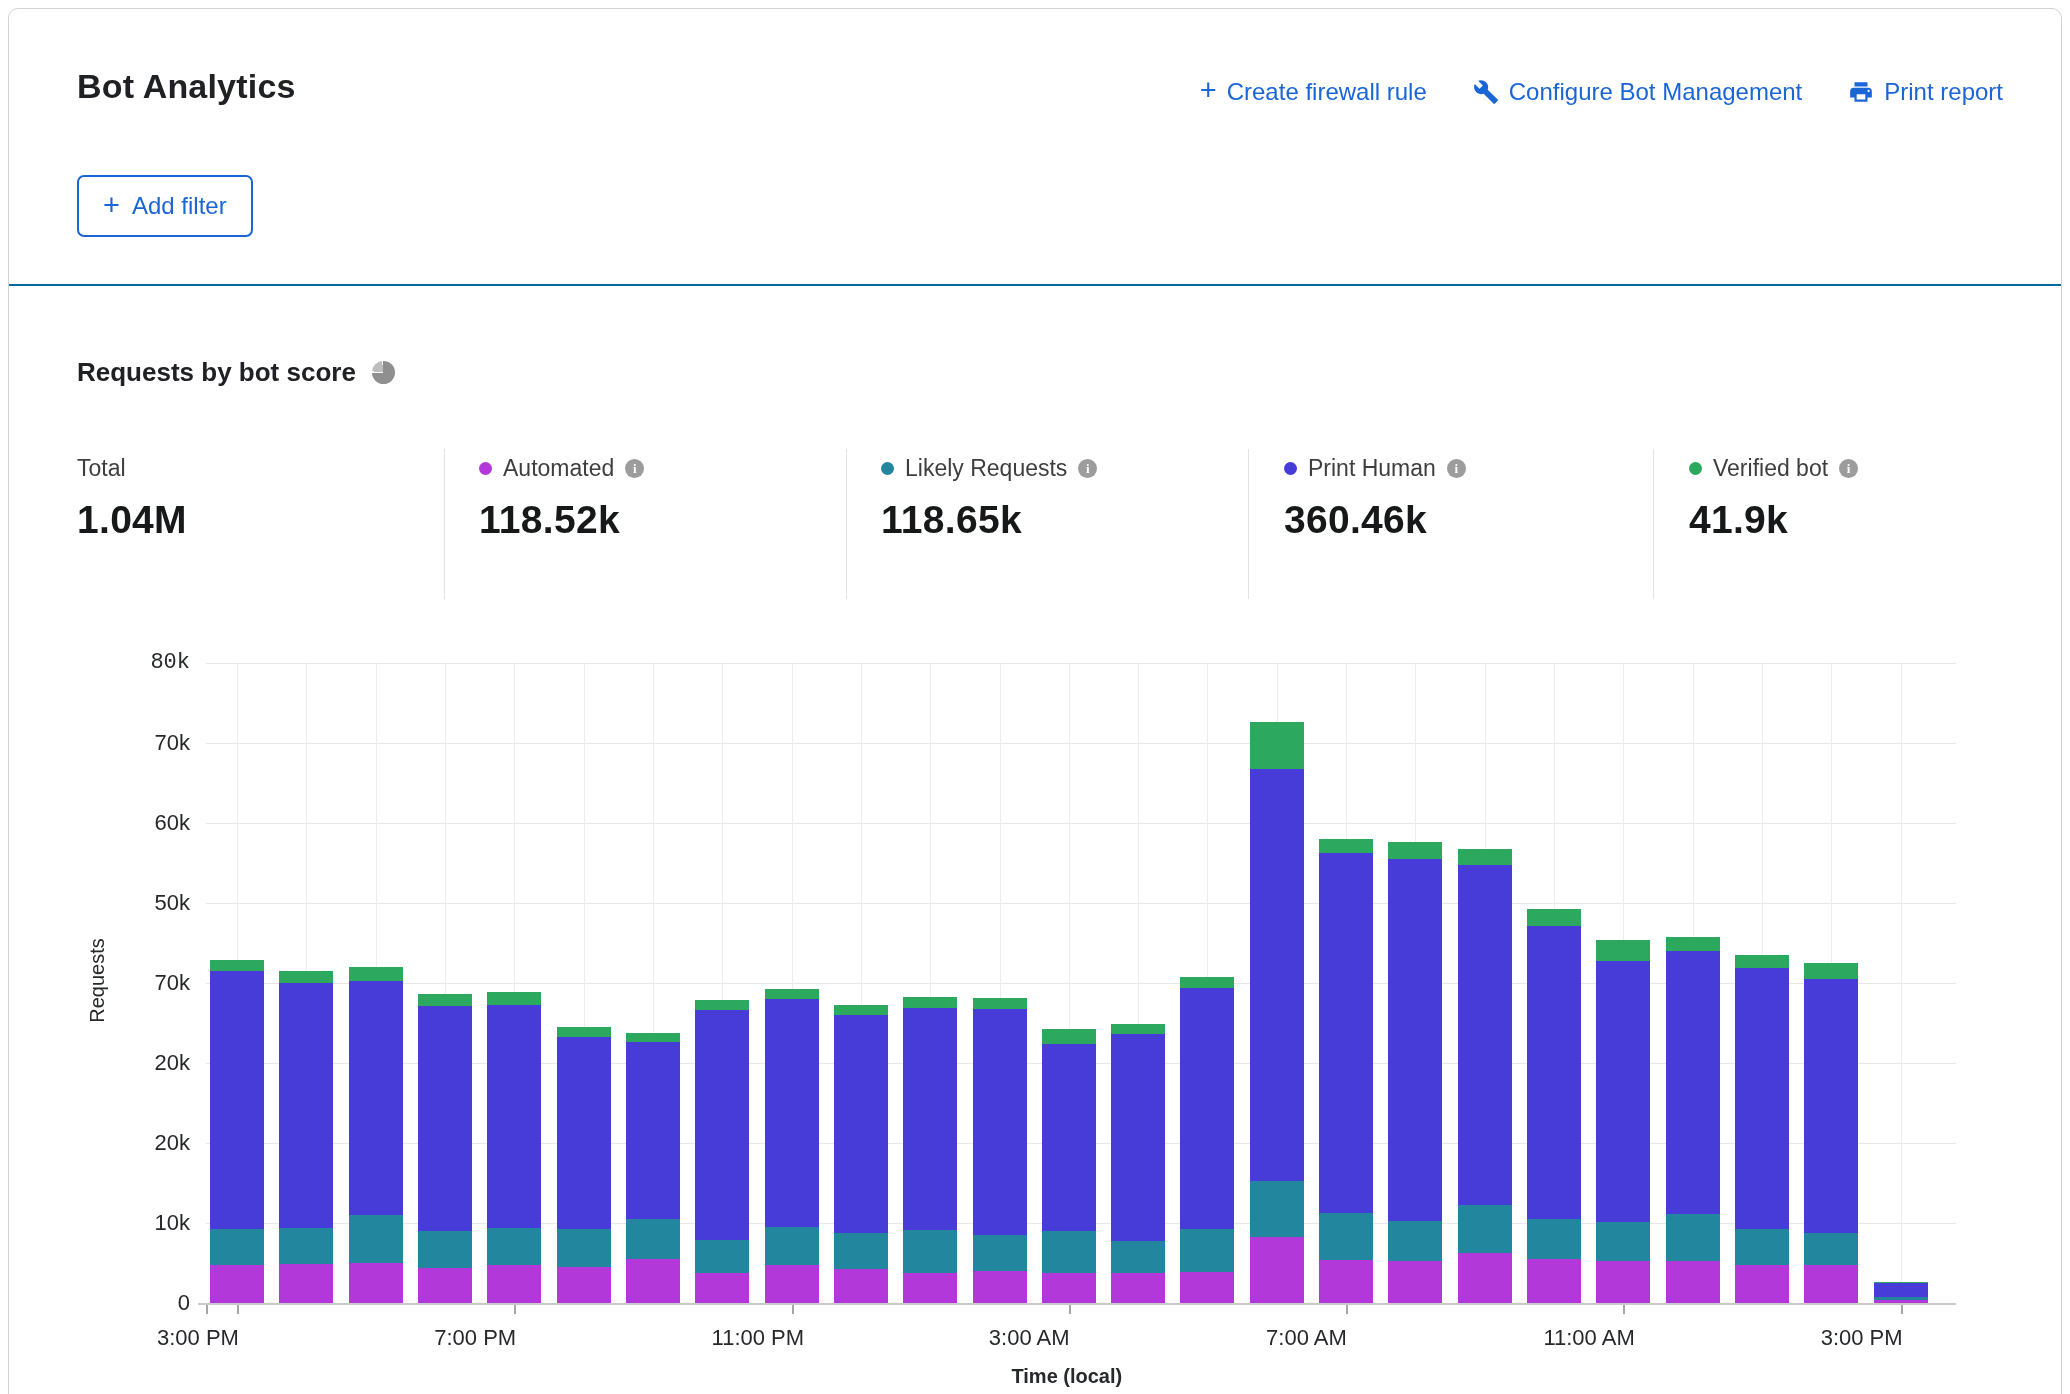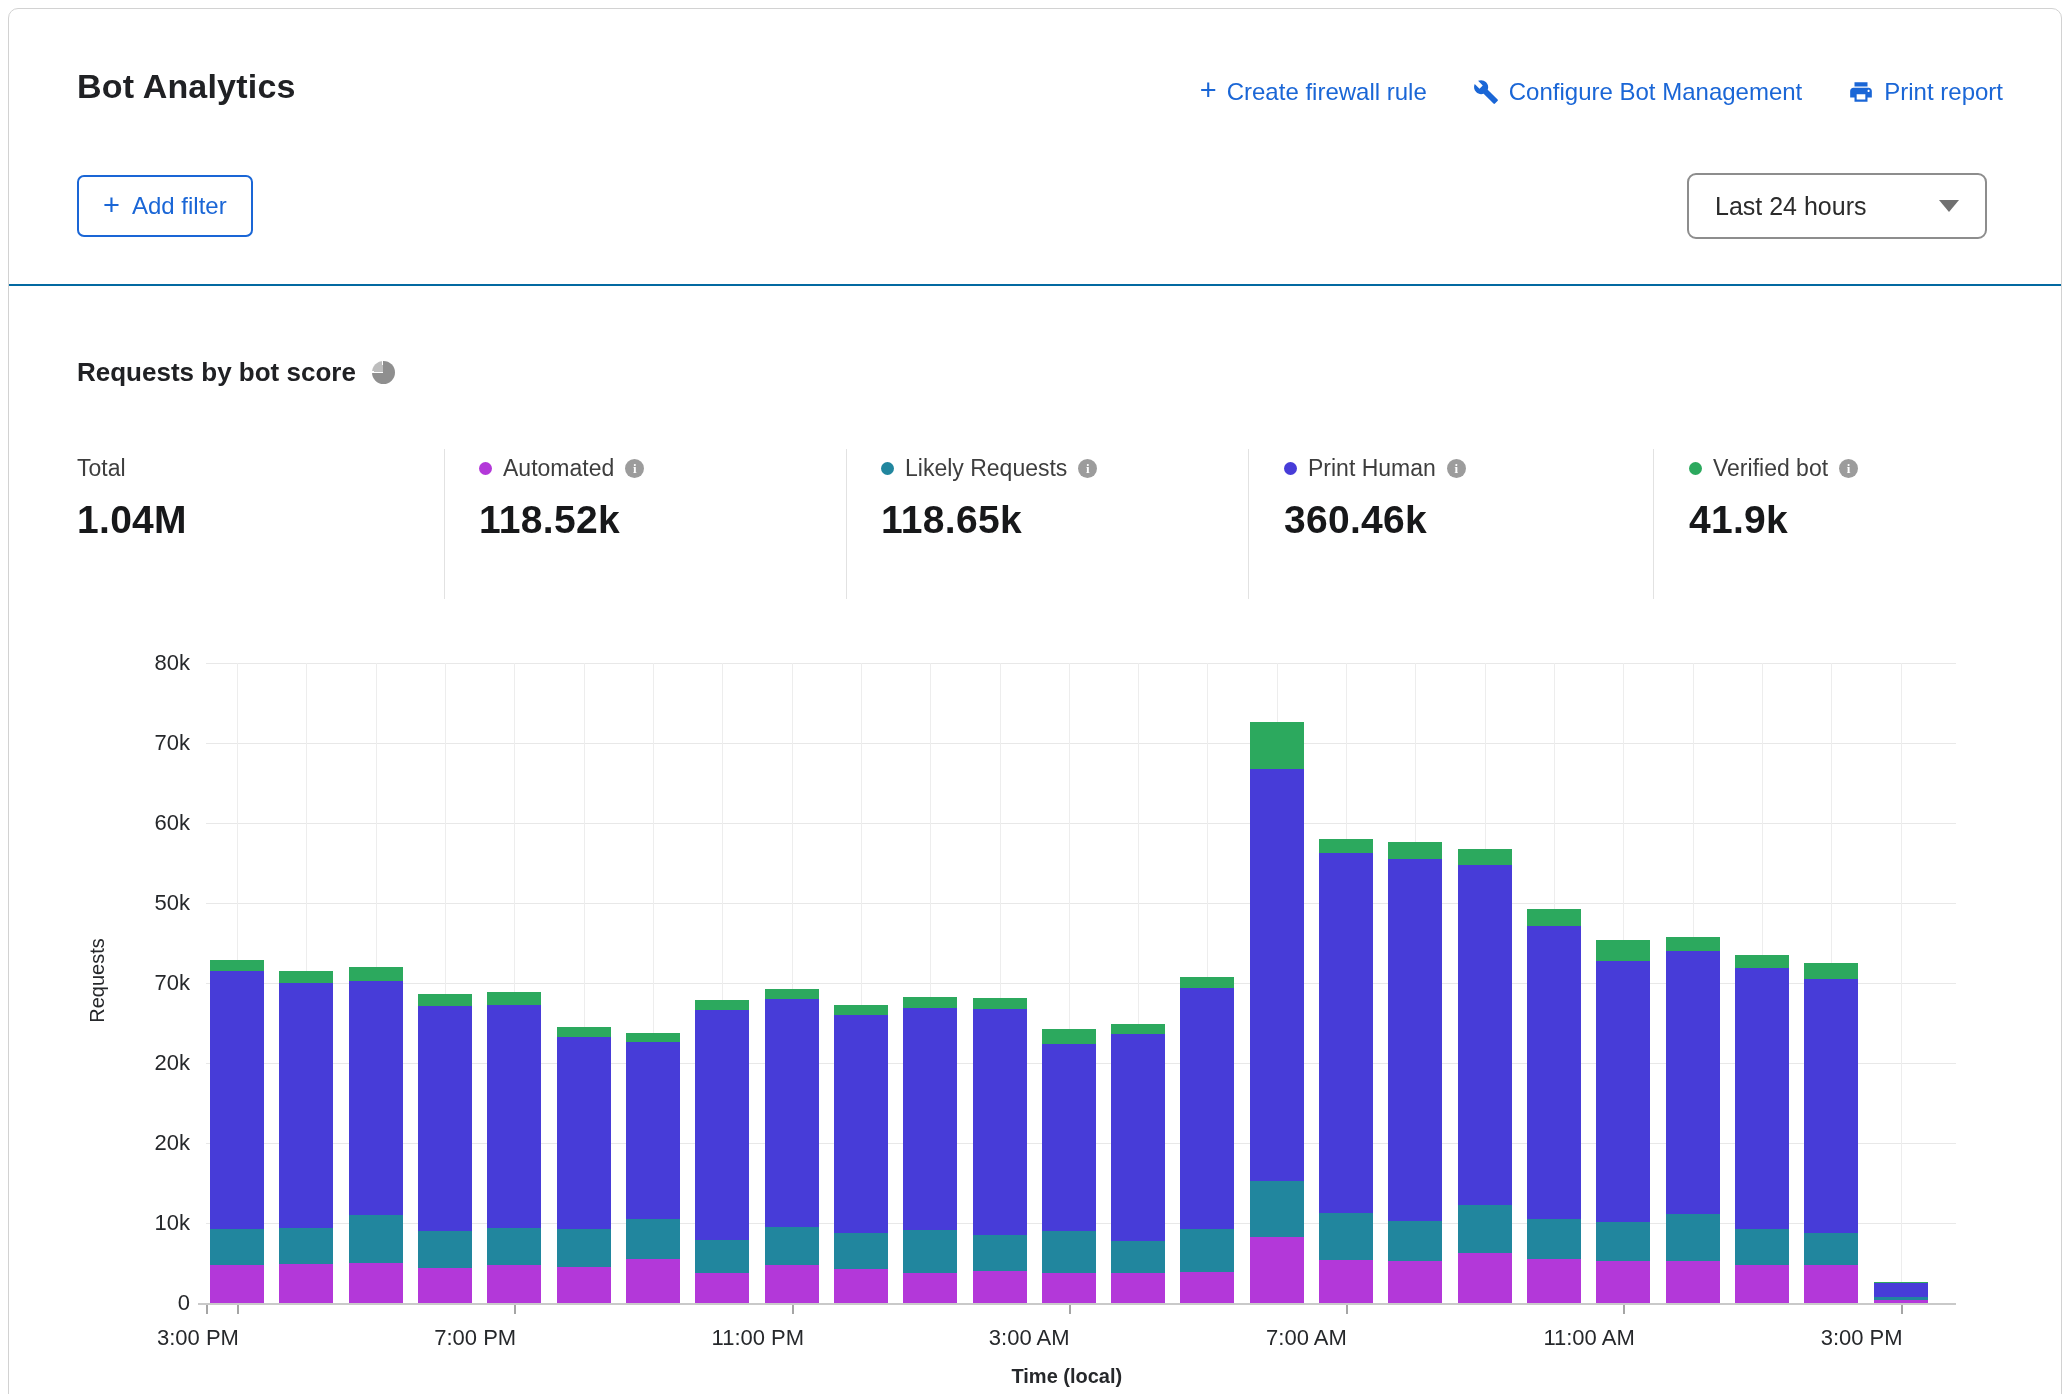--- a/index.html
+++ b/index.html
@@ -82,24 +82,20 @@
         </span>
         <span>Print report</span>
       </a>
     </div>
 
     <button class="add-filter">
       <span class="plus-glyph">+</span>
       <span>Add filter</span>
     </button>
 
-    <div class="dropdown">
-      <span>Last 24 hours</span>
-      <span class="caret"></span>
-    </div>
   </div>
 
   <div class="sec-title">
     <h2>Requests by bot score</h2>
     <span class="pie-icon"></span>
   </div>
 
   <div class="stats">
     <div class="stat" style="left:68px">
       <div class="lbl-row">
@@ -159,21 +155,21 @@
       <div class="ytick-lab" style="left: 101px; top: 395px;">20k</div>
       <div class="gridline-h" style="left: 197px; top: 328px; width: 1749.68px;"></div>
       <div class="ytick-lab" style="left: 101px; top: 315px;">70k</div>
       <div class="gridline-h" style="left: 197px; top: 248px; width: 1749.68px;"></div>
       <div class="ytick-lab" style="left: 101px; top: 235px;">50k</div>
       <div class="gridline-h" style="left: 197px; top: 168px; width: 1749.68px;"></div>
       <div class="ytick-lab" style="left: 101px; top: 155px;">60k</div>
       <div class="gridline-h" style="left: 197px; top: 88px; width: 1749.68px;"></div>
       <div class="ytick-lab" style="left: 101px; top: 75px;">70k</div>
       <div class="gridline-h" style="left: 197px; top: 8px; width: 1749.68px;"></div>
-      <div class="ytick-lab" style="left: 101px; top: -5px;">80k</div>
+      <div class="ytick-lab" style="left: 101px; top: -5px; font-family: Liberation Mono, monospace;">80k</div>
       <div class="gridline-v" style="left: 228px; top: 8px; height: 640px;"></div>
       <div class="gridline-v" style="left: 297.32px; top: 8px; height: 640px;"></div>
       <div class="gridline-v" style="left: 366.64px; top: 8px; height: 640px;"></div>
       <div class="gridline-v" style="left: 435.96px; top: 8px; height: 640px;"></div>
       <div class="gridline-v" style="left: 505.28px; top: 8px; height: 640px;"></div>
       <div class="gridline-v" style="left: 574.6px; top: 8px; height: 640px;"></div>
       <div class="gridline-v" style="left: 643.92px; top: 8px; height: 640px;"></div>
       <div class="gridline-v" style="left: 713.24px; top: 8px; height: 640px;"></div>
       <div class="gridline-v" style="left: 782.56px; top: 8px; height: 640px;"></div>
       <div class="gridline-v" style="left: 851.88px; top: 8px; height: 640px;"></div>

